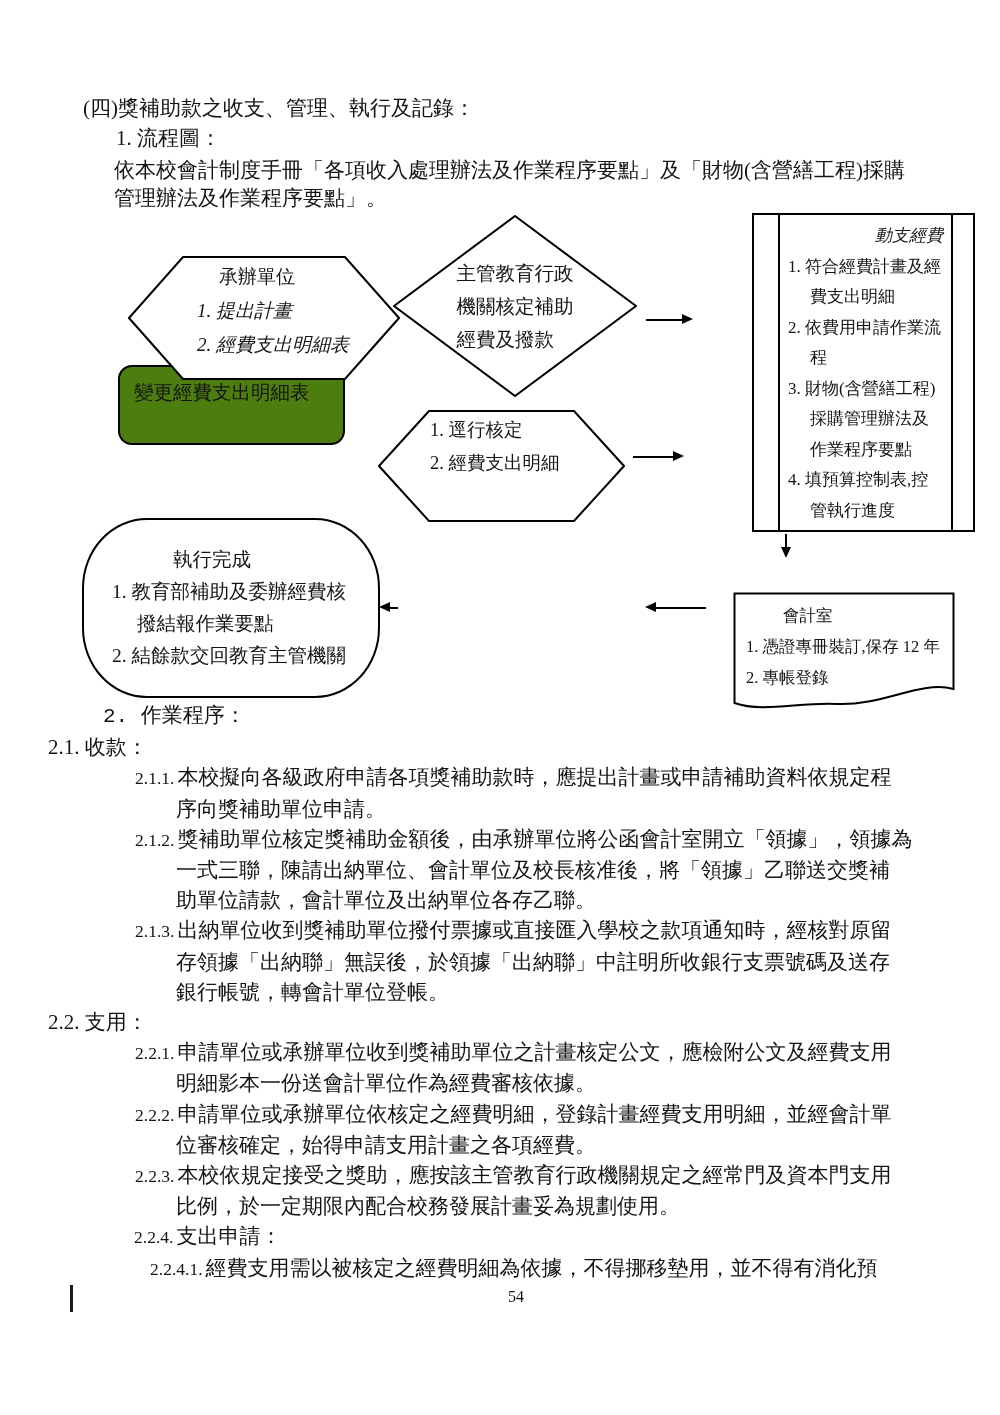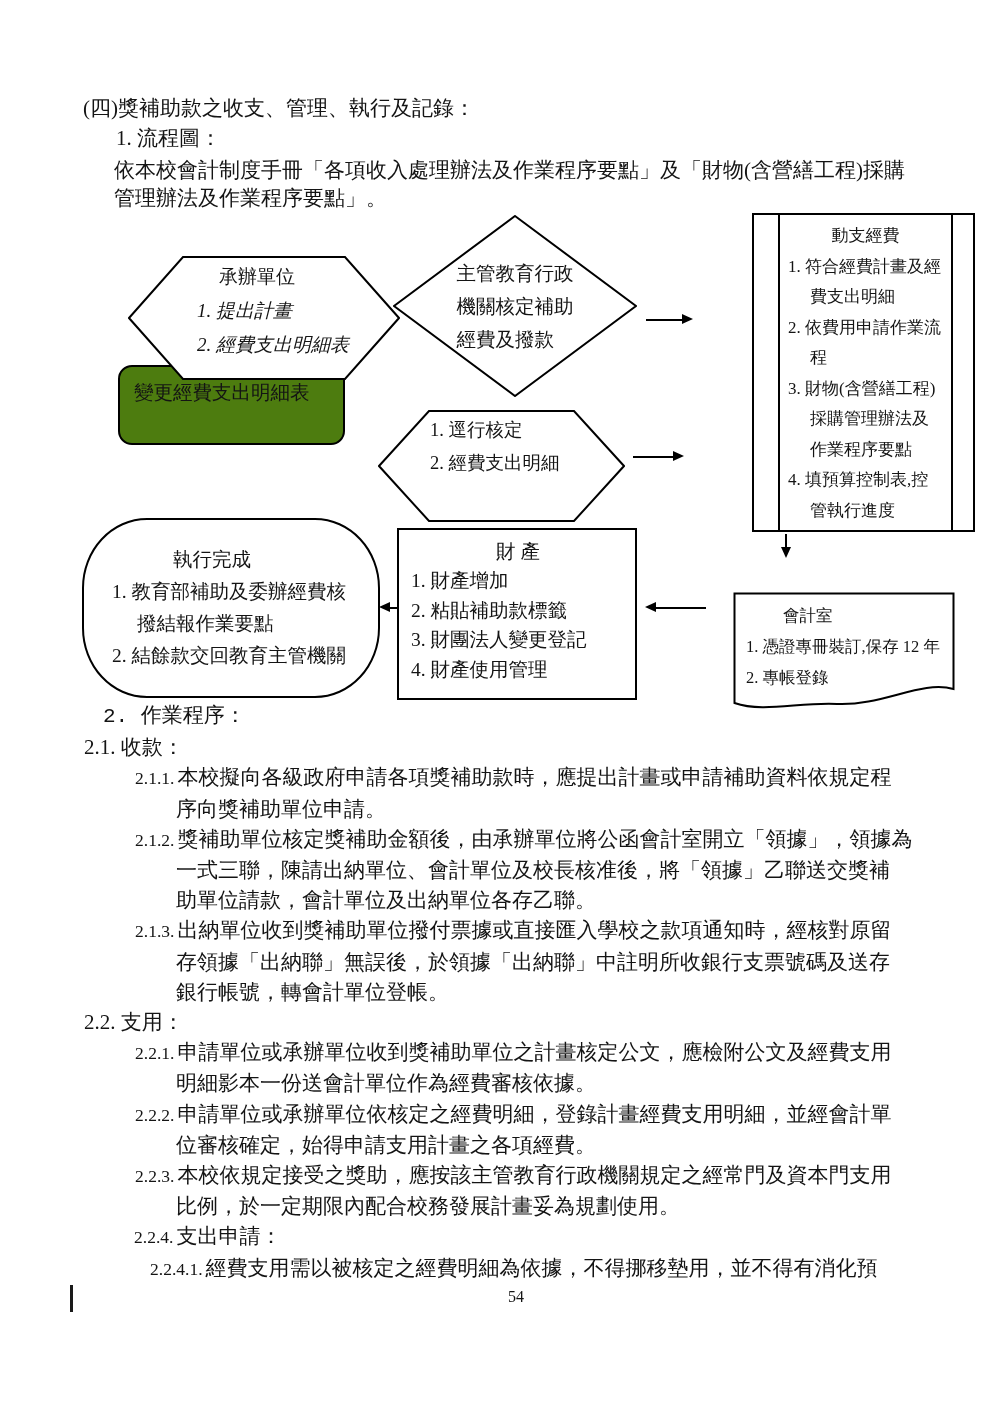--- a/index.html
+++ b/index.html
@@ -41,21 +41,21 @@
   .hex2-svg{ left:378px; top:410px; z-index:2; }
   .hex2-txt{ left:430px; top:412px; width:176px; z-index:3; font-size:18.5px; line-height:33px; padding-top:2px; }
 
   .disburse-box{
     position:absolute; left:752px; top:213px; width:223px; height:319px;
     border:2px solid #000; background:#fff;
   }
   .rail{ position:absolute; top:0; bottom:0; width:2px; background:#000; }
   .rail-l{ left:24px; } .rail-r{ right:20px; }
   .dz-content{ position:absolute; left:34px; width:155px; top:6px; font-size:17px; line-height:30.5px; }
-  .dz-content .t{ text-align:center; }
+  .dz-content .t{ text-align:right;font-style:italic; }
   .dz-content .it{ padding-left:22px; text-indent:-22px; }
 
   .property-box{
     position:absolute; left:397px; top:528px; width:240px; height:172px;
     border:2px solid #000; background:#fff;
   }
   .property-box .inner{ padding:8px 8px 0 10px; }
   .property-box .t{ text-align:center; font-size:19.5px; line-height:28px; }
   .property-box .it{ font-size:19.5px; line-height:29.5px; padding-left:2px; }
 
@@ -86,21 +86,21 @@
   }
   .arr-d{ width:2px; background:#000; }
   .arr-d::after{
     content:""; position:absolute; bottom:-10px; left:-4px;
     border-top:11px solid #000; border-left:5px solid transparent; border-right:5px solid transparent;
   }
 
   
   .procedures{ position:absolute; left:0; top:702px; width:960px; font-size:21px; line-height:30.2px; }
   .p-h1{ margin-left:103px;font-family:Liberation Mono, monospace; }
-  .p-h2{ margin-left:84px; }
+  .p-h2{ margin-left:48px; }
   .para{ padding-left:176px; text-indent:-41px; white-space:pre-line; }
   .para-sub{ padding-left:205px; text-indent:-55px; white-space:pre-line; }
   .p-h3{ margin-left:134px; }
   .pnum{ font-size:17.5px; margin-right:3px; }
 
   
   .revision-bar{ position:absolute; left:70px; top:1285px; width:3px; height:27px; background:#1a1a1a; }
   .pagenum{ position:absolute; left:16px; top:1288px; width:100%; text-align:center; font-size:16px; }
 </style>
 </head>
@@ -148,29 +148,20 @@
     <div class="rail rail-r"></div>
     <div class="dz-content">
       <div class="t">動支經費</div>
       <div class="it">1. 符合經費計畫及經費支出明細</div>
       <div class="it">2. 依費用申請作業流程</div>
       <div class="it">3. 財物(含營繕工程)採購管理辦法及作業程序要點</div>
       <div class="it">4. 填預算控制表,控管執行進度</div>
     </div>
   </div>
 
-  <div class="property-box">
-    <div class="inner">
-      <div class="t">財 產</div>
-      <div class="it">1. 財產增加</div>
-      <div class="it">2. 粘貼補助款標籤</div>
-      <div class="it">3. 財團法人變更登記</div>
-      <div class="it">4. 財產使用管理</div>
-    </div>
-  </div>
 
   <div class="complete-shape">
     <div class="inner">
       <div class="t">執行完成</div>
       <div class="it">1. 教育部補助及委辦經費核撥結報作業要點</div>
       <div class="it">2. 結餘款交回教育主管機關</div>
     </div>
   </div>
 
   <svg class="shape-svg doc-svg" width="222" height="122" viewBox="0 0 222 122">

